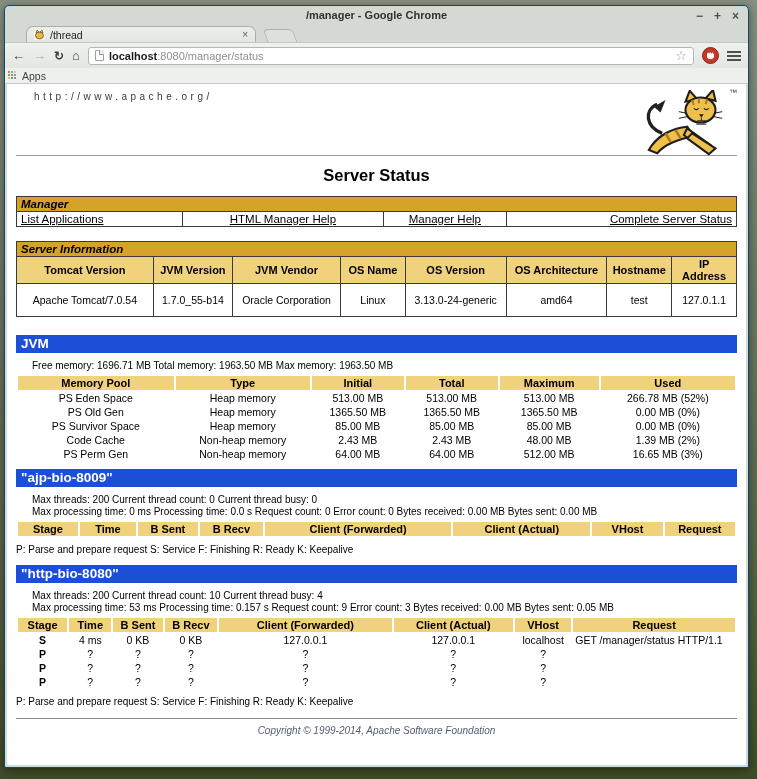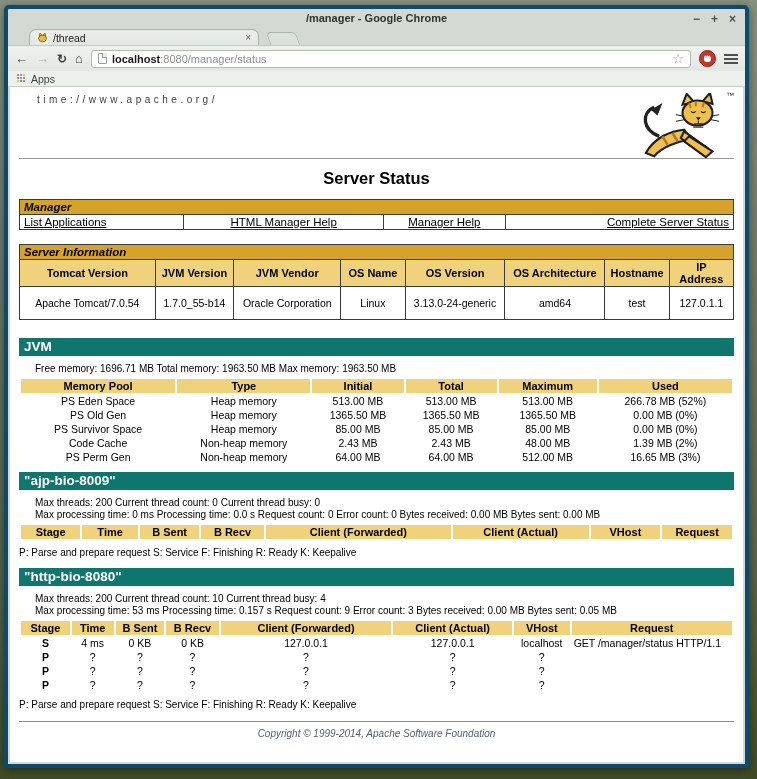--- a/index.html
+++ b/index.html
@@ -4,21 +4,21 @@
 <style>
   * { margin:0; padding:0; box-sizing:border-box; }
   html,body { width:757px; height:779px; }
   body {
     font-family:"Liberation Sans", sans-serif;
     background:linear-gradient(180deg,#87907f 0%,#6d7763 38%,#5a6547 70%,#47532e 92%,#3f4b28 100%);
     position:relative; overflow:hidden;
   }
   .window {
     position:absolute; left:4px; top:5px; width:745px; height:763px;
-    background:#d5d9d4; border:4px solid #0c4a6e; border-radius:5px 5px 2px 2px;
+    background:#d5d9d4; border:1px solid #0c4a6e; border-radius:5px 5px 2px 2px;
     box-shadow:0 2px 8px rgba(0,0,0,.45);
     display:flex; flex-direction:column;
   }
   
   .titlebar { height:19px; position:relative; text-align:center;
     font-size:11px; line-height:19px; color:#2f342f; font-weight:bold; }
   .win-controls { position:absolute; right:9px; top:0; height:19px;
     display:flex; gap:11px; align-items:center; color:#4d524d; font-size:12px; }
   .win-controls span { cursor:default; line-height:10px; }
   
@@ -56,21 +56,21 @@
   .star { margin-left:auto; color:#999f99; font-size:13px; line-height:1; }
   .extbtn { width:17px; height:17px; border-radius:50%; background:#c0392b;
     border:1px solid #8e2318; position:relative; flex:0 0 auto; }
   .extbtn::after { content:""; position:absolute; left:4px; top:4px; width:7px; height:7px;
     background:#fff; border-radius:2px 2px 3px 3px;
     clip-path:polygon(0 30%,15% 0,30% 25%,45% 0,60% 25%,78% 2%,100% 35%,100% 100%,0 100%); }
   .menubtn { width:14px; display:flex; flex-direction:column; gap:2px; }
   .menubtn i { display:block; height:2px; background:#4c514c; }
   
   .bookmarks { height:16px; background:#eef0ed; border-bottom:1px solid #c7ccc6;
-    display:flex; align-items:center; gap:5px; padding:0 9px; font-size:10.5px; color:#3e433e; }
+    display:flex; align-items:center; gap:5px; padding:0 3px; font-size:10.5px; color:#3e433e; }
   .gridicon { width:9px; height:9px; display:grid; grid-template-columns:repeat(3,3px); }
   .gridicon i { width:2px; height:2px; border-radius:1px; }
   
   .content { flex:1; background:#fff; margin:0 2px 2px; padding:3px 9px 0; overflow:hidden;
     font-family:"Liberation Sans", sans-serif; }
   .masthead { display:flex; justify-content:space-between; align-items:flex-start; height:66px; padding-top:3px; }
   .asf-logo { margin-left:2px; color:#141414; }
   .asf-top { display:flex; align-items:flex-end; }
   .asf-feather { margin:0 -4px 2px 0; }
   .the { font-size:13px; font-weight:bold; margin:0 2px 11px 0; letter-spacing:-.5px; }
@@ -85,21 +85,21 @@
   table.bordered { width:100%; border-collapse:collapse; font-size:11px; }
   table.bordered td, table.bordered th { border:1px solid #3a3a3a; padding:1px 4px; }
   td.title-cell { background:#d5a32a; font-weight:bold; font-style:italic; font-size:11.5px; }
   tr.th-row th { background:#f0d17c; font-weight:bold; text-align:center; font-size:11px;margin-top:34px; }
   tr.val-row td { text-align:center; font-size:10.5px; padding:10px 4px; }
   .links-row td { height:15px; }
   .links-row a { color:#000; text-decoration:underline; font-size:11.5px; }
   .al { text-align:left; } .ac { text-align:center;margin-left:44px; } .ar { text-align:right; }
   .manager-tbl { margin-bottom:14px; }
   
-  .section-bar { background:#0f766e; color:#fff; font-weight:bold; font-size:13.5px;
+  .section-bar { background:#1d4ed8; color:#fff; font-weight:bold; font-size:13.5px;
     padding:2px 5px 3px; line-height:13px; }
   .mt18 { margin-top:18px; } .mt8 { margin-top:8px; } .mt10 { margin-top:10px; }
   .small-line { font-size:10px; margin:7px 16px 1px; color:#000; }
   .small-line.tight { margin-top:1px; }
   
   table.plain { width:100%; border-collapse:separate; border-spacing:2px 1px; font-size:11px; margin-top:4px; }
   table.plain th { background:#f0d17c; font-weight:bold; text-align:center; padding:1px 2px; font-size:11px; }
   table.plain td { text-align:center; font-size:10.5px; padding:0 2px; height:13px; }
   table.conn tbody td:first-child { font-weight:bold; }
   table.conn tbody td:last-child { text-align:left; }
@@ -165,21 +165,21 @@
         <i style="background:#0f9d58"></i>
         <i style="background:#d94a3d"></i>
     </span>
     <span>Apps</span>
   </div>
 
   <div class="content">
 
     <div class="masthead">
       <div class="asf-logo">
-        <div class="asf-url">time://www.apache.org/</div>
+        <div class="asf-url">http://www.apache.org/</div>
       </div>
       <div class="tomcat">
         <svg width="92" height="70" viewBox="0 0 110 84">
           <path d="M30,52 C10,44 8,24 24,17" fill="none" stroke="#222" stroke-width="4"></path>
           <polygon points="20,20 34,12 28,27" fill="#222"></polygon>
           <path d="M14,72 C24,54 44,45 60,44 L68,56 C50,58 32,66 24,76 Z" fill="#efc14c" stroke="#1e1e1e" stroke-width="2.5"></path>
           <path d="M34,52 l6,10 M46,48 l6,10" stroke="#b5761f" stroke-width="3"></path>
           <path d="M60,46 L88,66 L80,72 L56,54 Z" fill="#efc14c" stroke="#1e1e1e" stroke-width="2.5"></path>
           <path d="M66,52 L94,70 L86,77 L60,58 Z" fill="#efc14c" stroke="#1e1e1e" stroke-width="2.5"></path>
           <polygon points="58,14 63,1 72,11" fill="#efc14c" stroke="#1e1e1e" stroke-width="2.5"></polygon>

